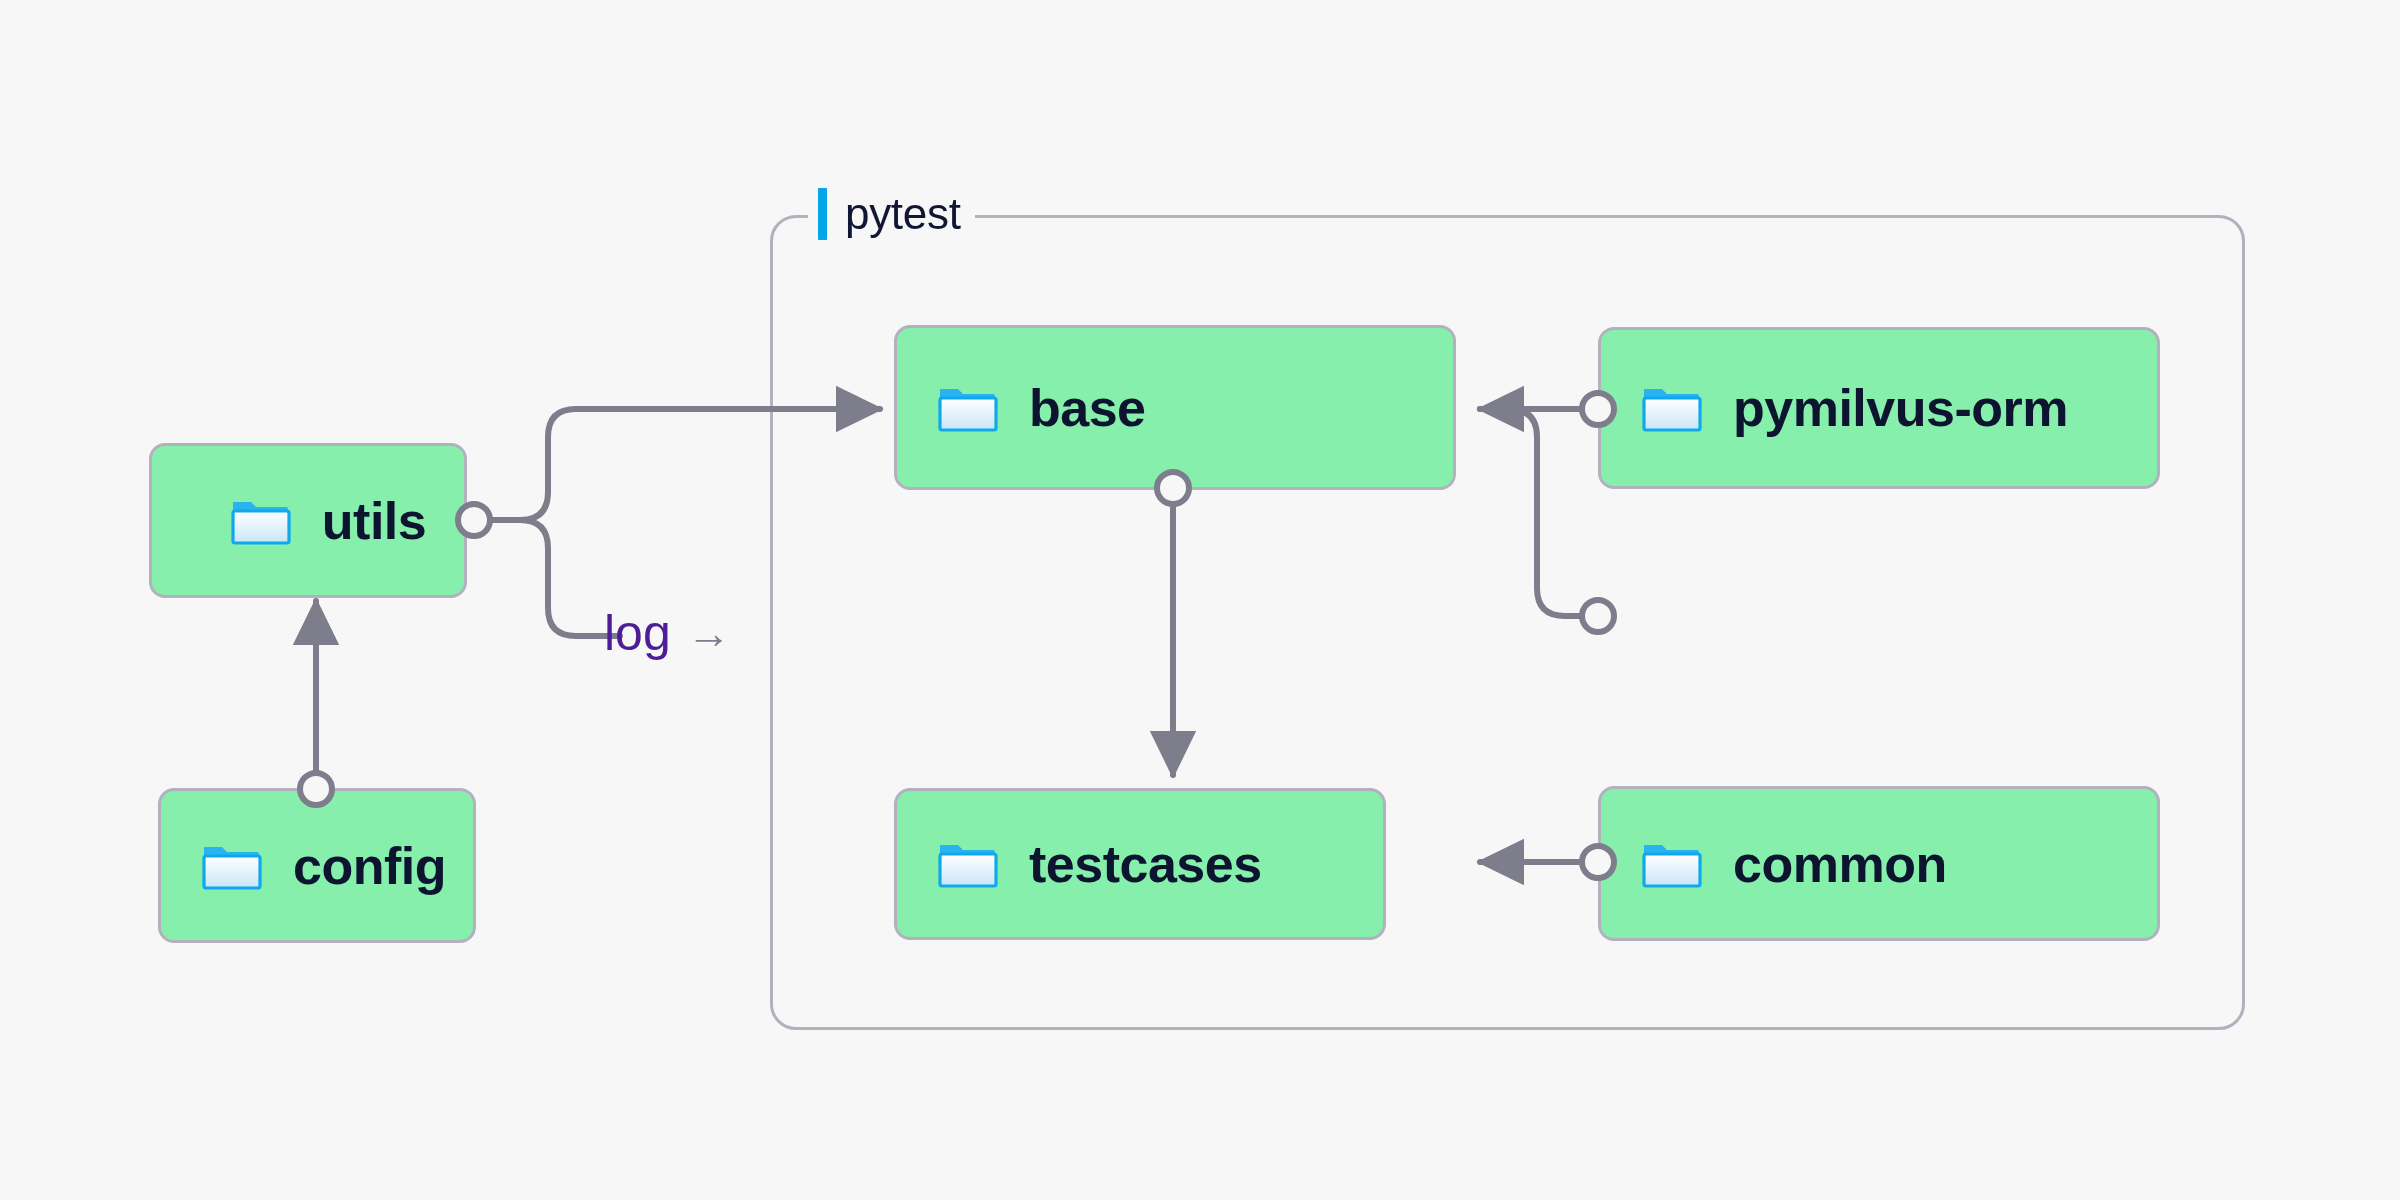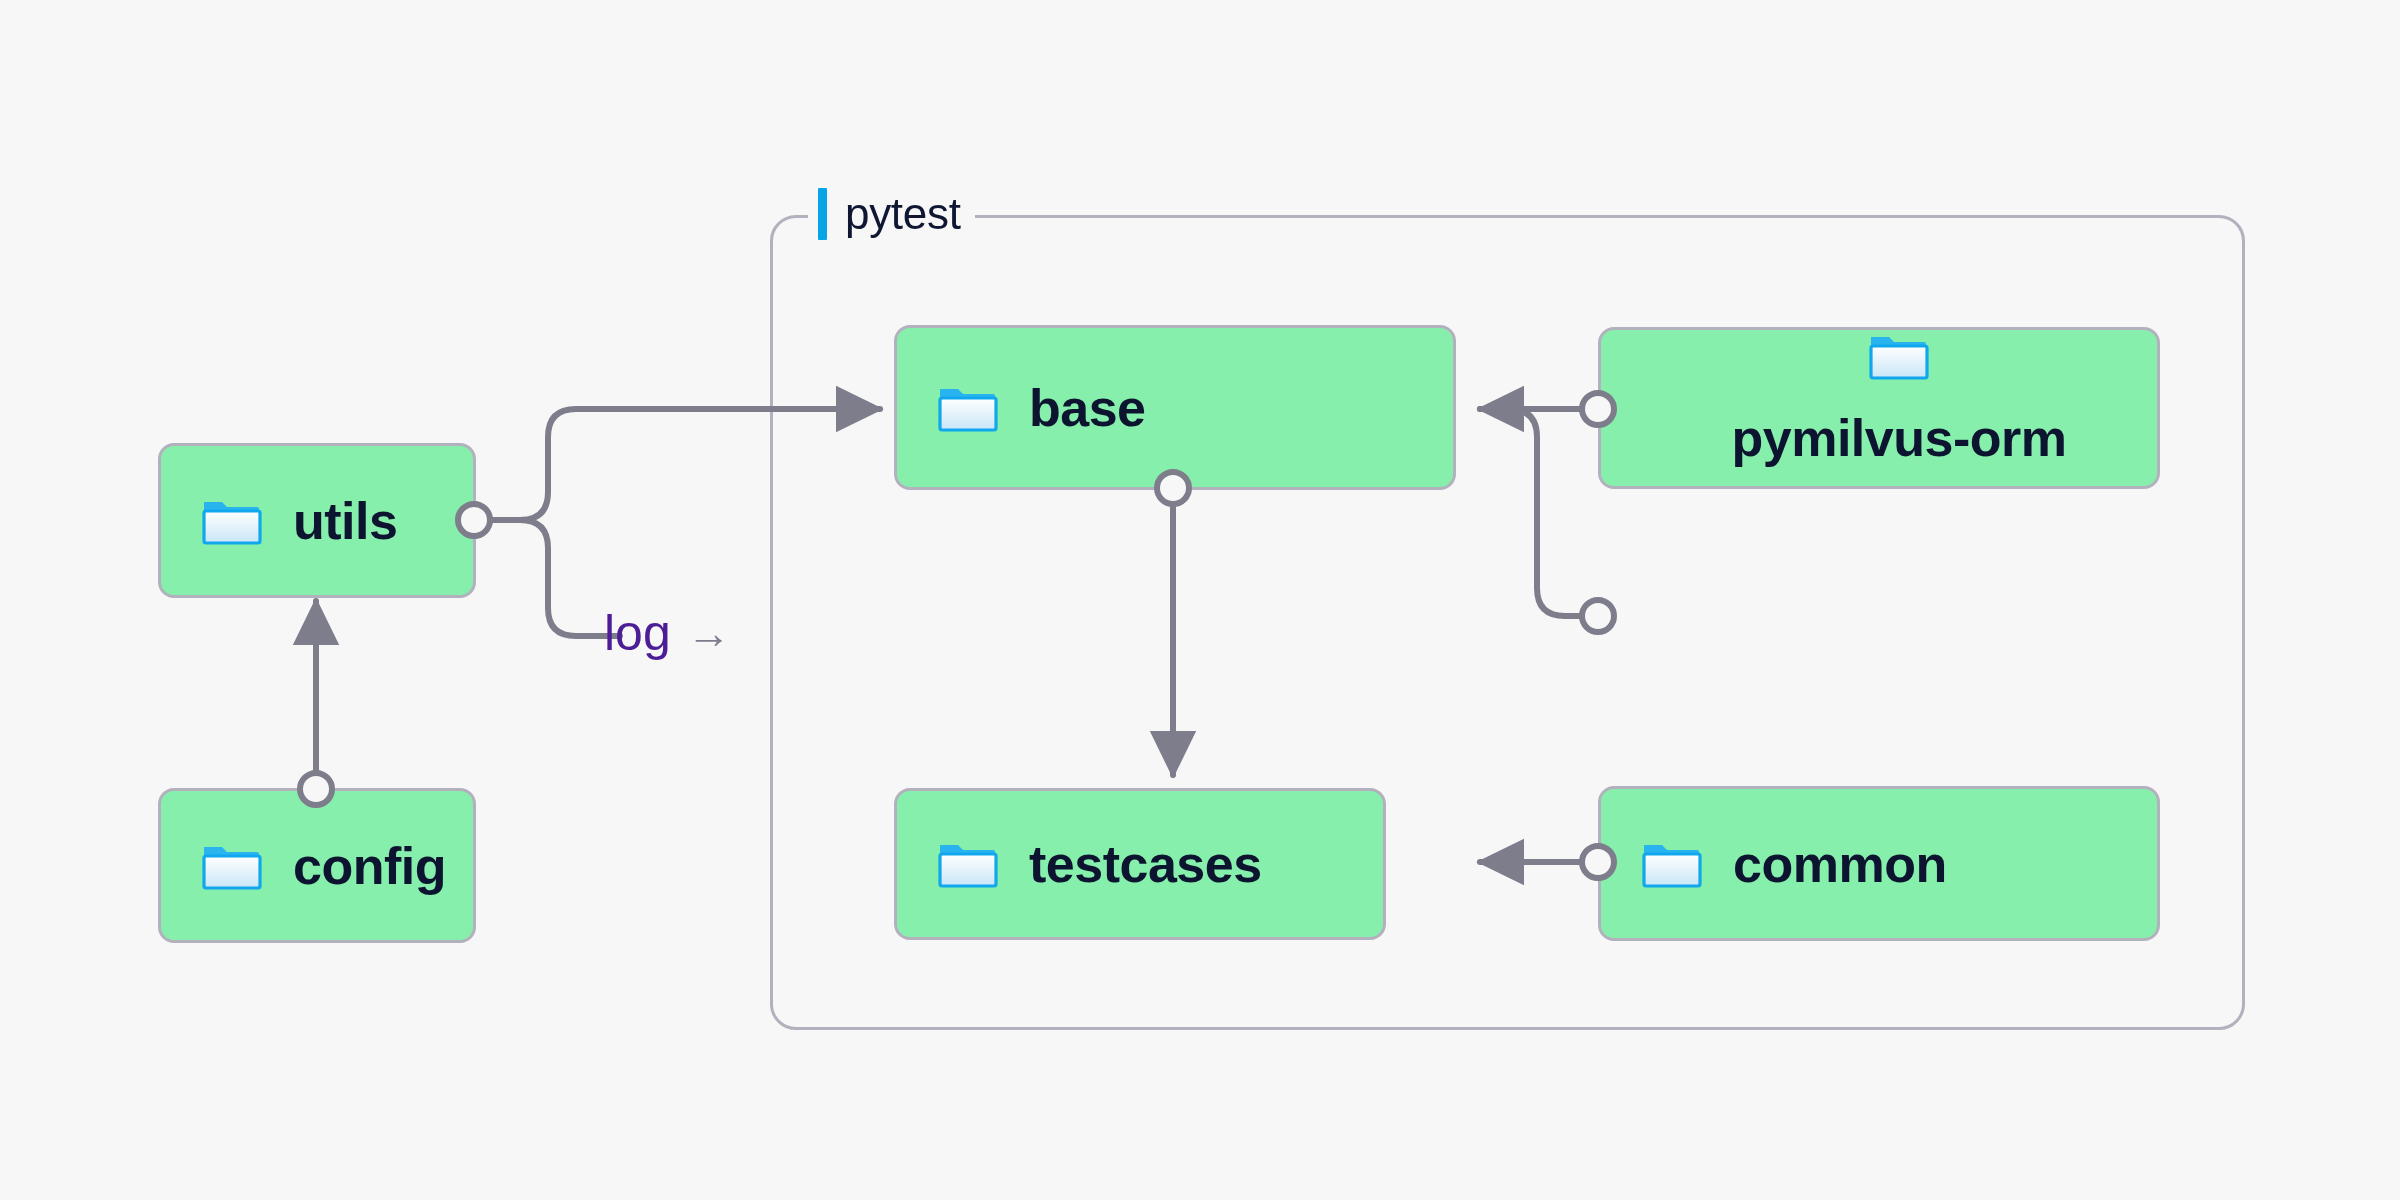--- a/index.html
+++ b/index.html
@@ -141,21 +141,21 @@
       <circle cx="1598" cy="616" r="16"></circle>
       <circle cx="1598" cy="862" r="16"></circle>
     </g>
   </svg>
 
   <div class="edge-label" style="left:604px; top:608px;">
     <span class="txt">log</span>
     <span class="arrow-glyph">→</span>
   </div>
 
-  <div class="node" style="left:158px; top:443px; width:318px; height:155px;">
+  <div class="node" style="left:149px; top:443px; width:318px; height:155px;justify-content:center;">
     <svg class="folder-icon" viewBox="0 0 62 52">
       <defs>
           <linearGradient id="fg1" x1="0" y1="0" x2="0" y2="1">
         <stop offset="0" stop-color="#ffffff"></stop>
             <stop offset="1" stop-color="#c9e6f7"></stop>
       </linearGradient>
         </defs>
       <path d="M3,7 h18 l5,5 h30 a2,2 0 0 1 2,2 v6 H3 Z" fill="#29b4ef"></path>
       <rect x="3" y="16" width="56" height="32" rx="2" fill="url(#fg1)" stroke="#11a7ee" stroke-width="3.2"></rect>
     </svg>
@@ -197,21 +197,21 @@
         <stop offset="0" stop-color="#ffffff"></stop>
             <stop offset="1" stop-color="#c9e6f7"></stop>
       </linearGradient>
         </defs>
       <path d="M3,7 h18 l5,5 h30 a2,2 0 0 1 2,2 v6 H3 Z" fill="#29b4ef"></path>
       <rect x="3" y="16" width="56" height="32" rx="2" fill="url(#fg4)" stroke="#11a7ee" stroke-width="3.2"></rect>
     </svg>
     <span class="node-label">testcases</span>
   </div>
 
-  <div class="node" style="left:1598px; top:327px; width:562px; height:162px;flex-direction:column;">
+  <div class="node" style="left:1598px; top:327px; width:562px; height:162px;">
     <svg class="folder-icon" viewBox="0 0 62 52">
       <defs>
           <linearGradient id="fg5" x1="0" y1="0" x2="0" y2="1">
         <stop offset="0" stop-color="#ffffff"></stop>
             <stop offset="1" stop-color="#c9e6f7"></stop>
       </linearGradient>
         </defs>
       <path d="M3,7 h18 l5,5 h30 a2,2 0 0 1 2,2 v6 H3 Z" fill="#29b4ef"></path>
       <rect x="3" y="16" width="56" height="32" rx="2" fill="url(#fg5)" stroke="#11a7ee" stroke-width="3.2"></rect>
     </svg>

